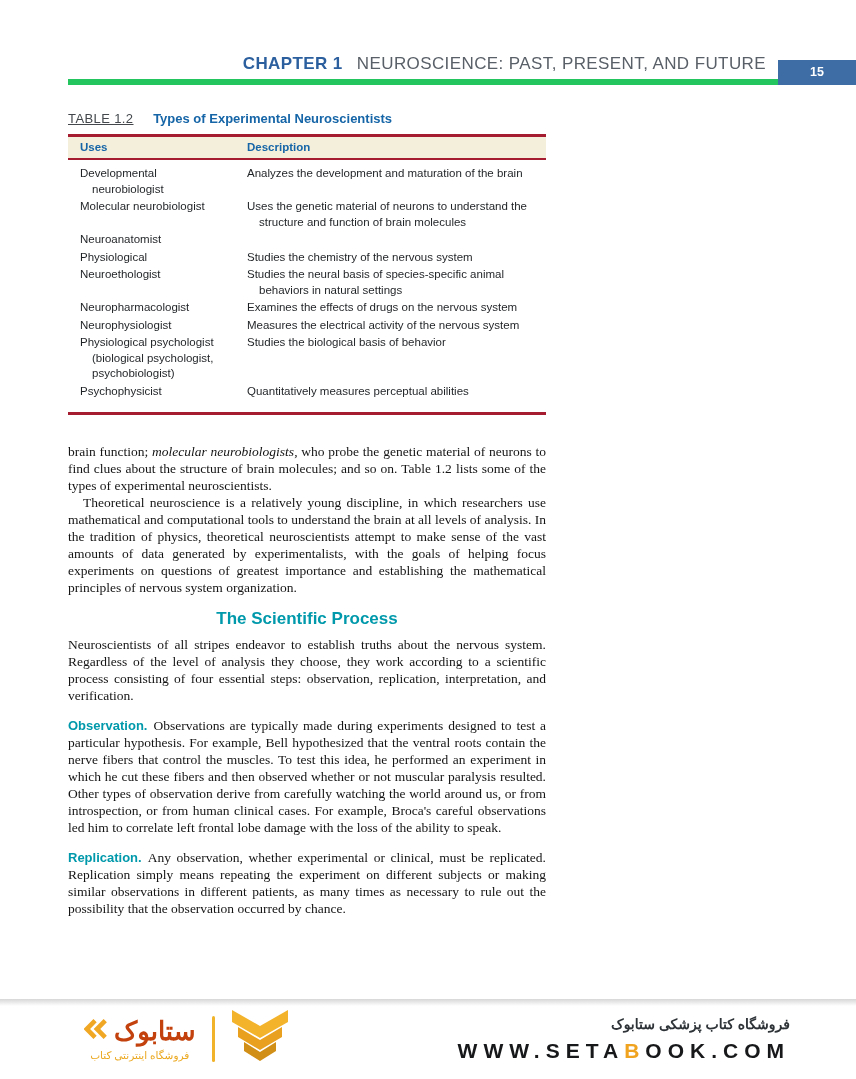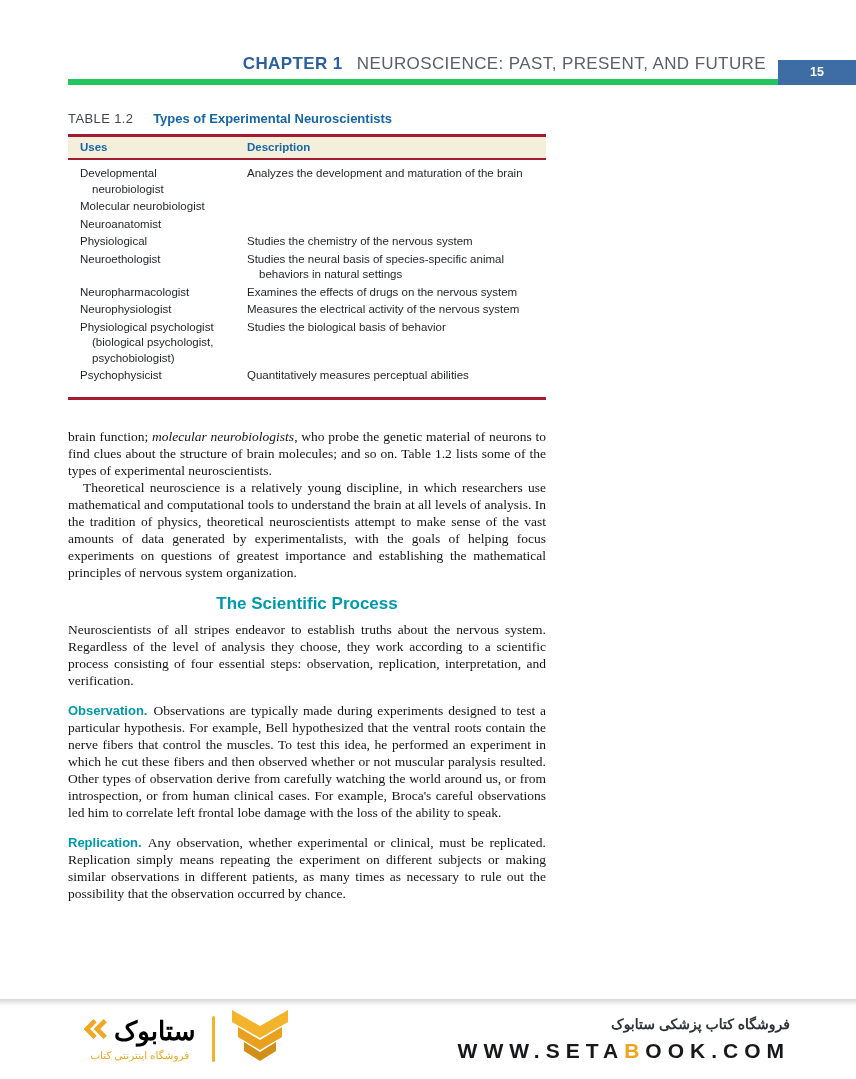--- a/index.html
+++ b/index.html
@@ -18,21 +18,21 @@
   .chapter-label { color:#2b5f9e; font-weight:bold; }
   .chapter-title { color:#5a6068; margin-left:9px; }
   .page-box {
     width:78px; background:#3e6ca4; color:#ffffff; font-weight:bold;
     font-size:12.5px; text-align:center; padding:5px 0 6px;
   }
 
   
   .table-block { margin:26px 0 0 68px; width:478px; }
   .table-caption { font-size:13px; margin-bottom:8px; }
-  .table-label { color:#44484c; letter-spacing:0.4px; }
+  .table-label { color:#44484c; letter-spacing:0.4px;text-decoration:underline; }
   .table-title { color:#1565a7; font-weight:bold; margin-left:16px; }
   .t-head {
     display:flex; background:#f4efdb;
     border-top:3px solid #a51c30; border-bottom:2px solid #a51c30;
     color:#1565a7; font-weight:bold; font-size:11.5px; padding:4px 0 5px;
   }
   .col-type { width:167px; flex:none; padding-left:12px; box-sizing:border-box; }
   .col-desc { flex:1; padding-left:12px; box-sizing:border-box; }
   .t-body {
     border-bottom:3px solid #a51c30; padding:5px 0 12px;
@@ -64,21 +64,21 @@
   
   .footer { position:absolute; left:0; right:0; bottom:0; height:80px; background:#ffffff; }
   .footer-shadow { height:7px; background:linear-gradient(to bottom, rgba(110,110,110,0.28), rgba(255,255,255,0)); }
   .footer-inner {
     display:flex; align-items:center; justify-content:space-between;
     padding:4px 66px 0 84px;
   }
   .brand { display:flex; align-items:center; gap:16px; }
   .logotype { text-align:center; }
   .logotype-main { display:flex; align-items:center; gap:6px; justify-content:center; }
-  .logotype-word { font-size:26px; font-weight:bold; color:#000000; line-height:1; }
+  .logotype-word { font-size:26px; font-weight:bold; color:#c2410c; line-height:1; }
   .logotype-sub { font-size:10.5px; color:#eba81f; margin-top:5px; }
   .gold-bar { width:3px; height:46px; background:#f0b32a; border-radius:2px; }
   .footer-right { text-align:right; }
   .tagline { font-size:14px; font-weight:700; color:#2e3338; }
   .site-url {
     margin-top:7px; font-size:21px; font-weight:bold; color:#17181a;
     letter-spacing:6px; white-space:nowrap;
   }
   .gold-text { color:#f0a31e; }
 </style>
@@ -104,20 +104,21 @@
       <span class="col-type">Uses</span>
       <span class="col-desc">Description</span>
     </div>
     <div class="t-body">
       <div class="t-row">
         <div class="cell-type">Developmental neurobiologist</div>
         <div class="cell-desc">Analyzes the development and maturation of the brain</div>
       </div>
       <div class="t-row">
         <div class="cell-type">Molecular neurobiologist</div>
+        <div class="cell-desc">Uses the genetic material of neurons to understand the structure and function of brain molecules</div>
       </div>
       <div class="t-row">
         <div class="cell-type">Neuroanatomist</div>
       </div>
       <div class="t-row">
         <div class="cell-type">Physiological</div>
         <div class="cell-desc">Studies the chemistry of the nervous system</div>
       </div>
       <div class="t-row">
         <div class="cell-type">Neuroethologist</div>

